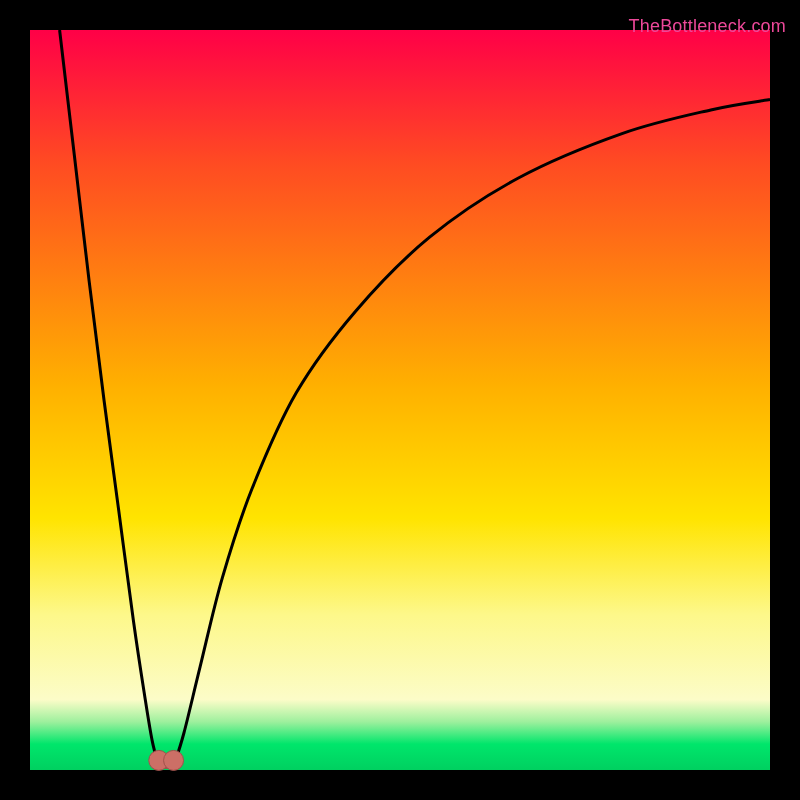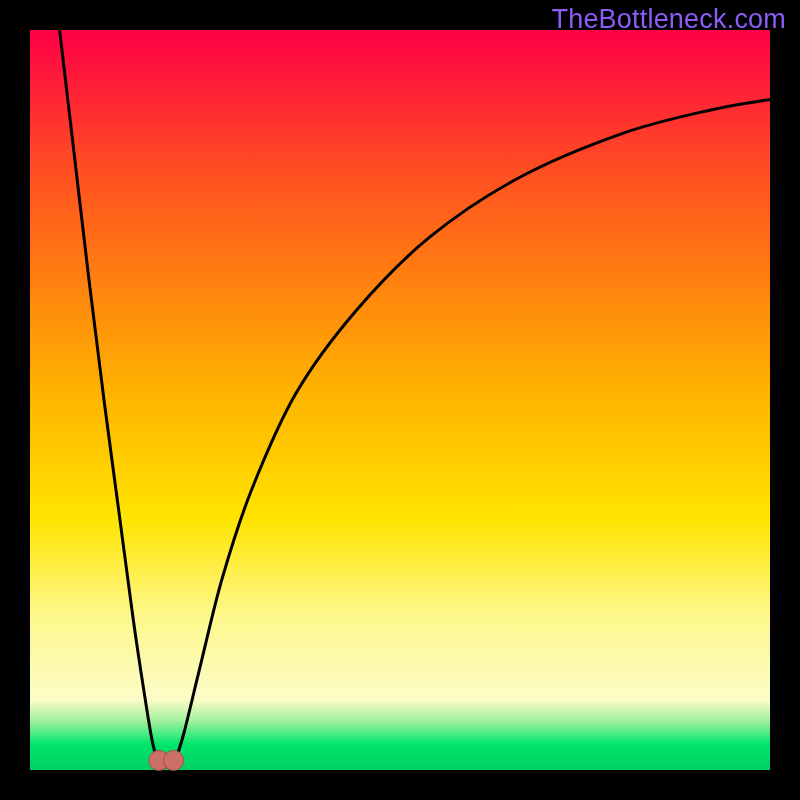--- a/index.html
+++ b/index.html
@@ -16,24 +16,24 @@
     width: 800px;
     height: 800px;
   }
   svg.plot {
     position: absolute;
     top: 0;
     left: 0;
   }
   .watermark {
     position: absolute;
-    top: 4px;
+    top: 16px;
     right: 14px;
-    color: #8b5cf6;
-    font-size: 27px;
+    color: #ec4899;
+    font-size: 18px;
     font-weight: 500;
     letter-spacing: 0.2px;
     user-select: none;
   }
 </style>
 </head>
 <body>
 
 <div class="stage">
 

